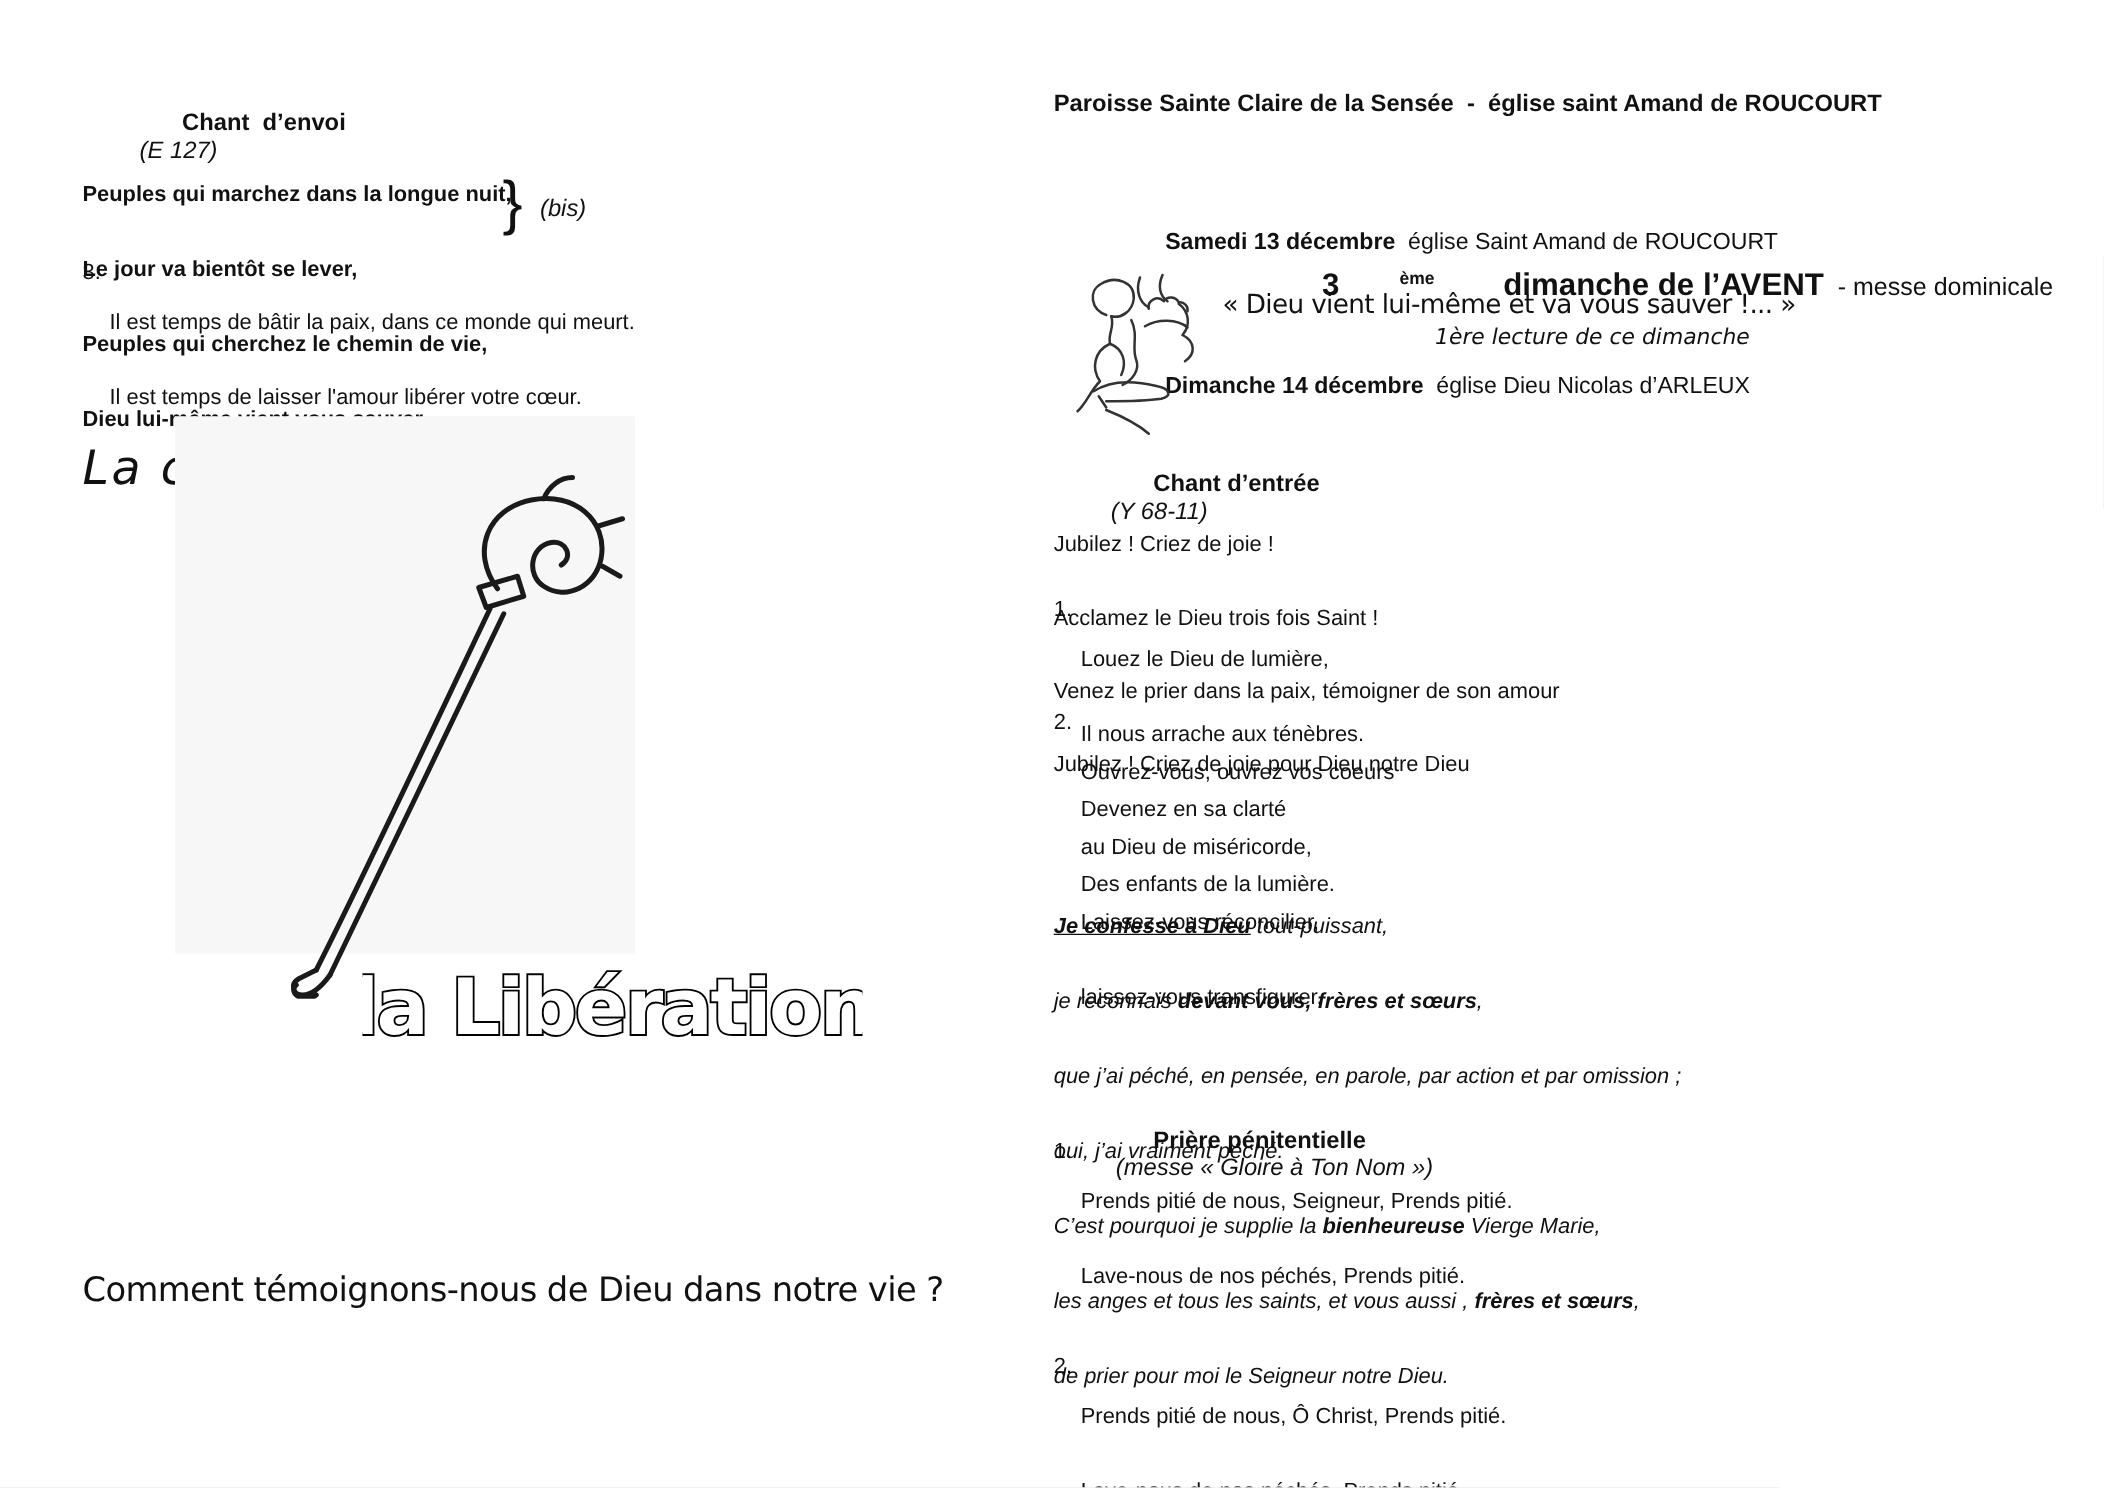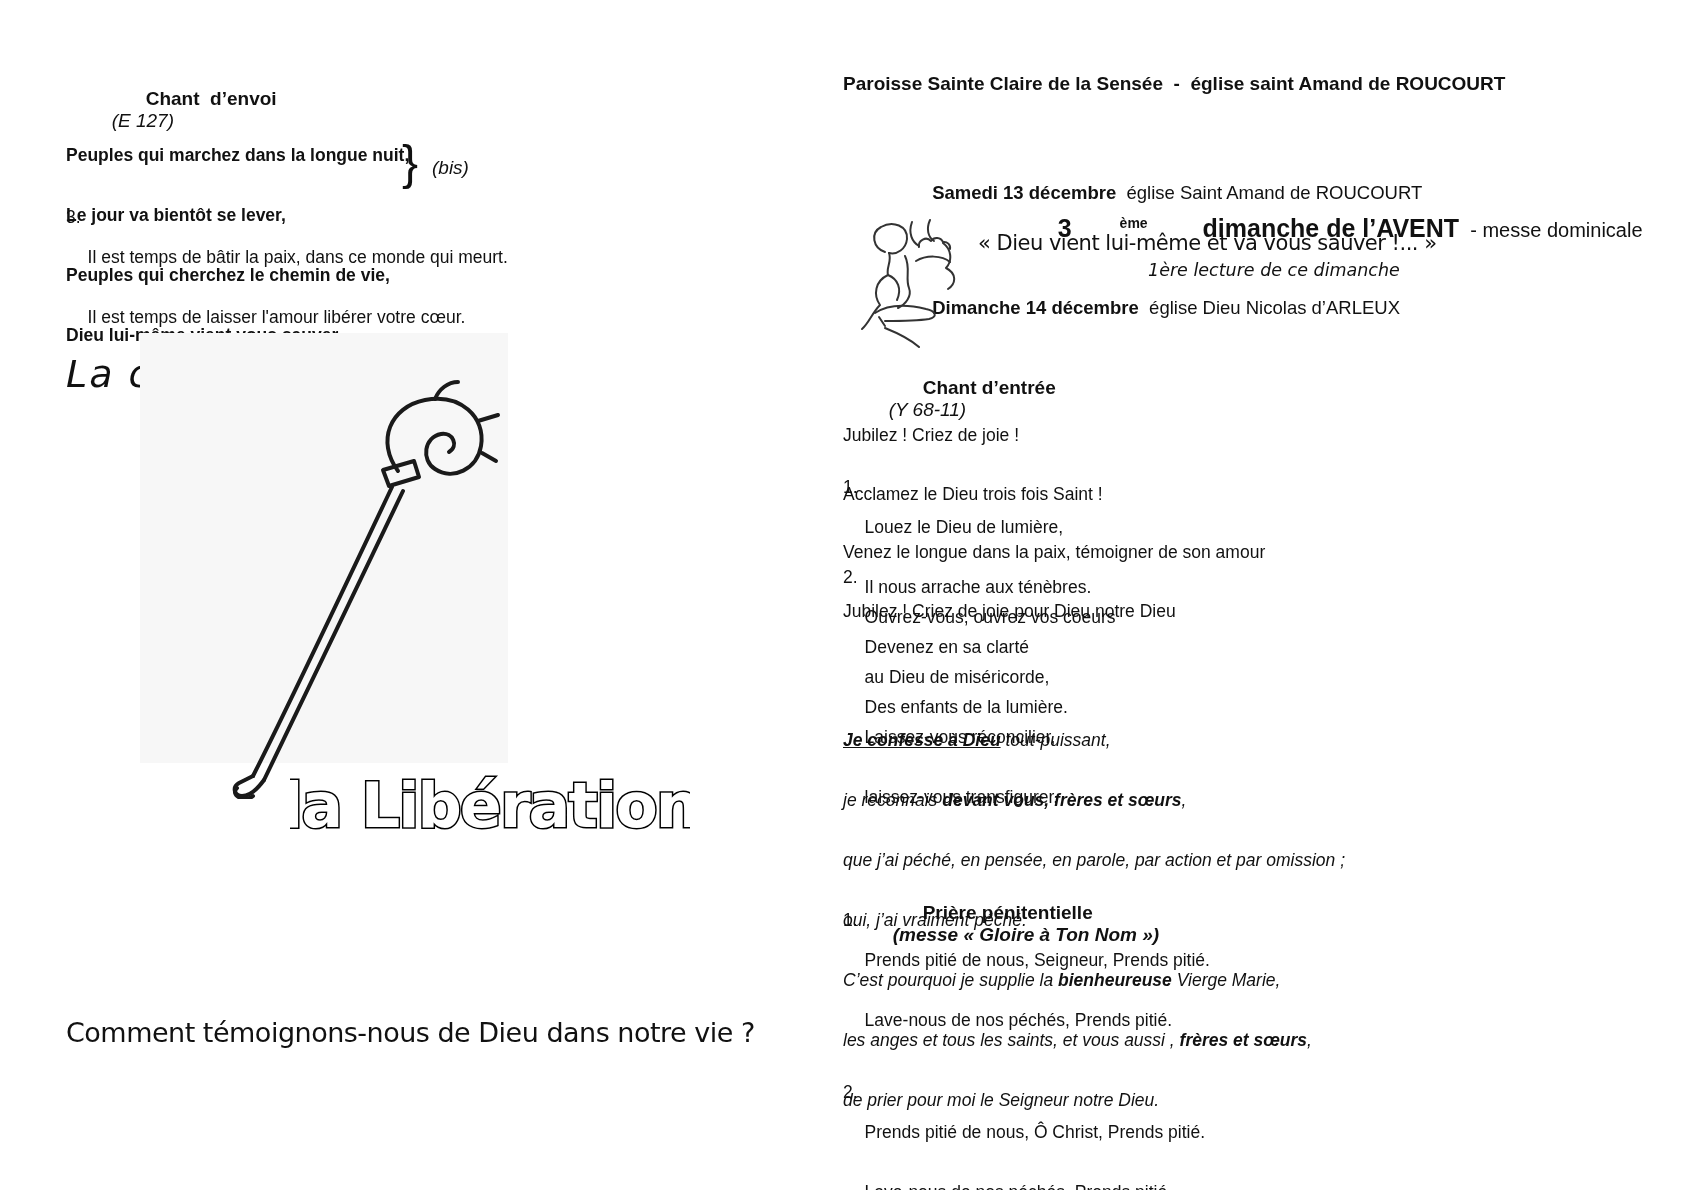--- a/index.html
+++ b/index.html
@@ -36,21 +36,21 @@
   .avent-line sup{font-size:14px;}
   .avent-line .sub{font-size:20px;font-weight:normal;}
   .avent-quote{left:978px;top:231px;font-family:"DejaVu Sans",sans-serif;font-size:21px;letter-spacing:-0.5px;}
   .avent-lecture{left:1148px;top:260px;font-family:"DejaVu Sans",sans-serif;font-size:17.5px;font-style:italic;}
   .entree-head{left:843px;top:355px;}
   .entree-refrain{left:843px;top:387px;font-weight:normal;font-size:17.5px;line-height:19.5px;}
   .v1{left:843px;top:477px;}
   .v2{left:843px;top:567px;}
   .confession{left:843px;top:690px;font-size:17.5px;line-height:20px;font-style:italic;}
   .penit-head{left:843px;top:880px;}
-  .penit-head .ref{margin-left:18px;font-weight:bold;margin-top:20px;}
+  .penit-head .ref{margin-left:18px;font-weight:normal;margin-top:20px;}
   .penit-list{left:843px;top:910px;display:flex;flex-direction:column;gap:12px;}
 
   svg .ln{fill:none;stroke:#1a1a1a;stroke-width:4;stroke-linecap:round;stroke-linejoin:round;}
   svg .ln2{fill:none;stroke:#333;stroke-width:2;stroke-linecap:round;stroke-linejoin:round;}
 </style>
 </head>
 <body>
 
 <div class="sheet">
 
@@ -150,21 +150,21 @@
     <div class="abs avent-lecture">1ère lecture de ce dimanche</div>
 
     <div class="abs head entree-head">
       <span class="b">Chant d’entrée</span>
       <span class="i ref">(Y 68-11)</span>
     </div>
 
     <div class="abs entree-refrain">
       <div>Jubilez ! Criez de joie !</div>
       <div>Acclamez le Dieu trois fois Saint !</div>
-      <div>Venez le longue dans la paix, témoigner de son amour</div>
+      <div>Venez le prier dans la paix, témoigner de son amour</div>
       <div>Jubilez ! Criez de joie pour Dieu notre Dieu</div>
     </div>
 
     <div class="abs verse v1">
       <span class="num">1.</span>
       <div>
         <div>Louez le Dieu de lumière,</div>
         <div>Il nous arrache aux ténèbres.</div>
         <div>Devenez en sa clarté</div>
         <div>Des enfants de la lumière.</div>

